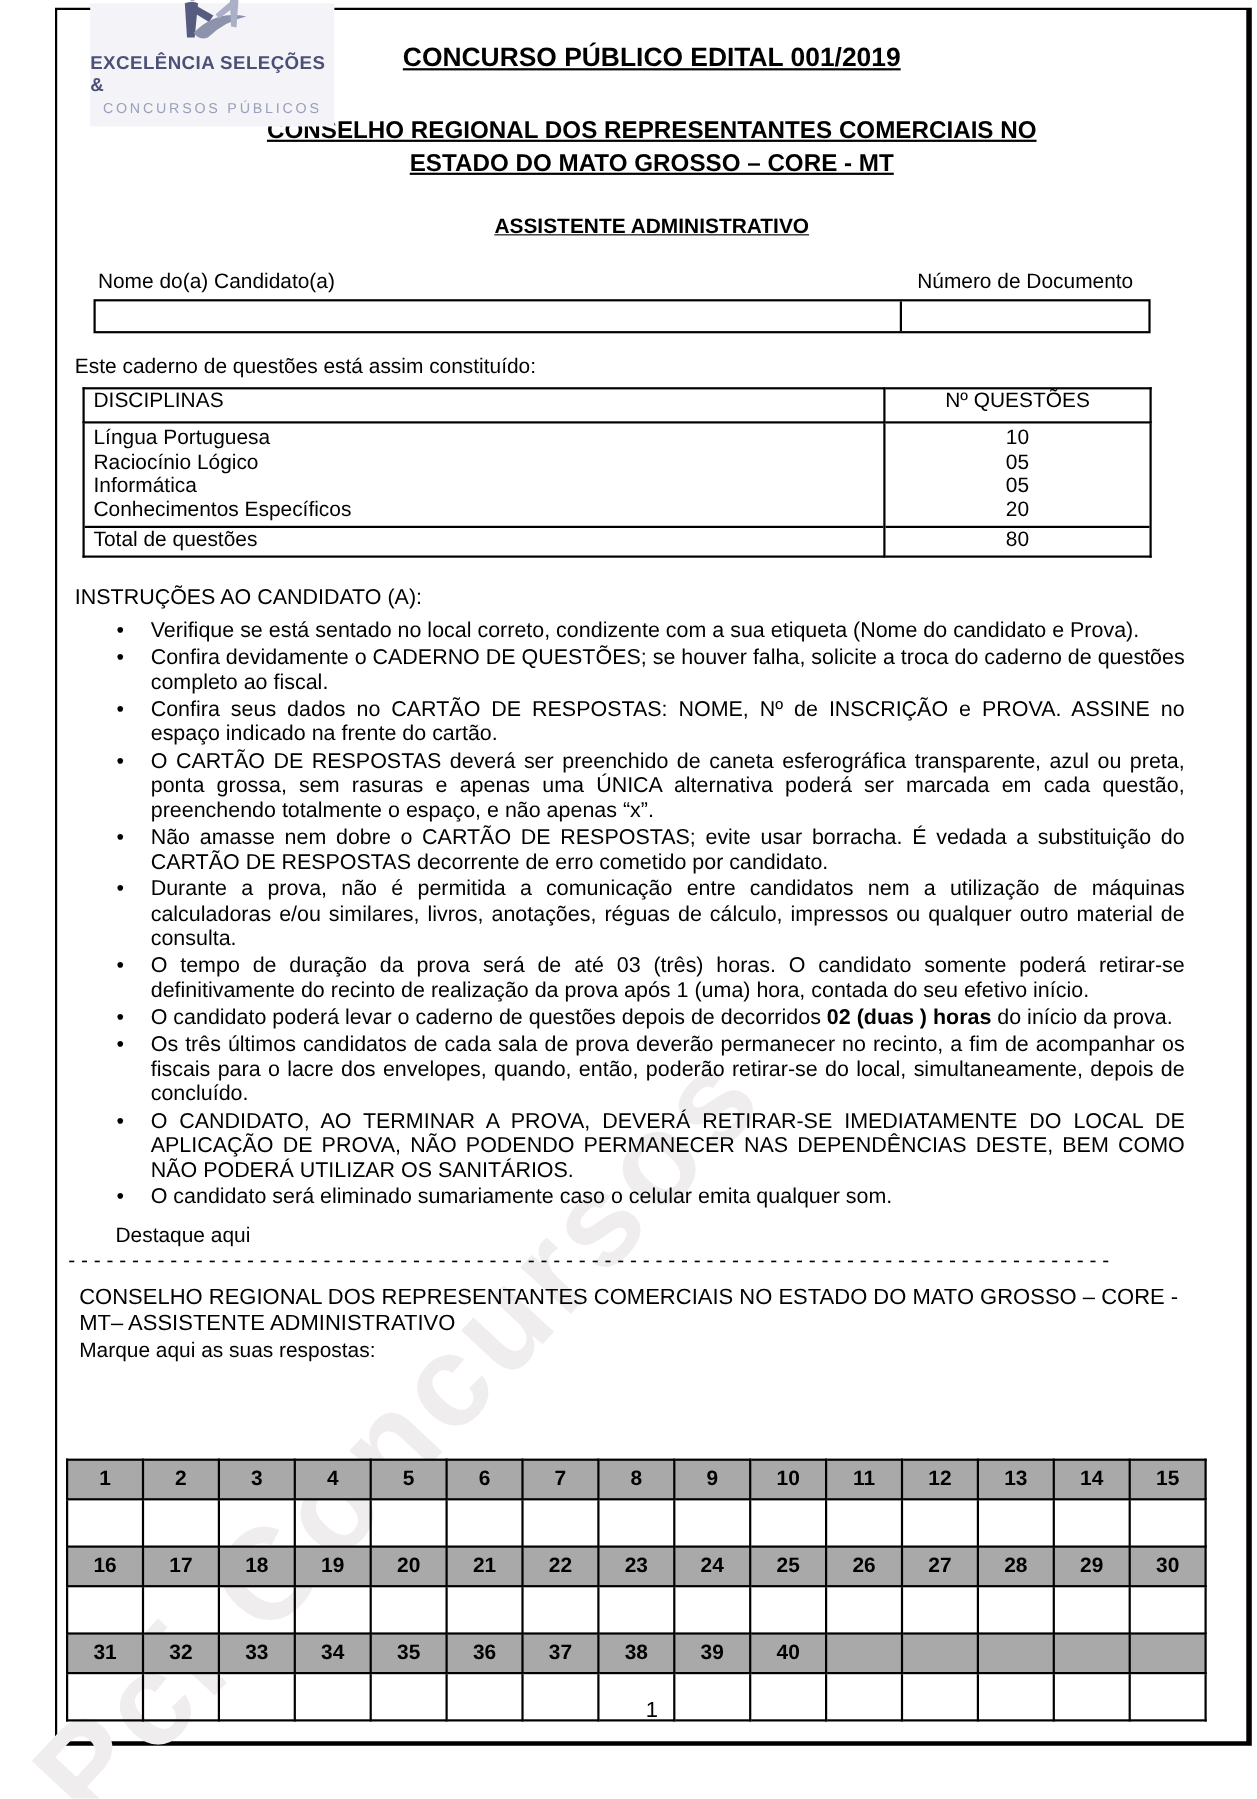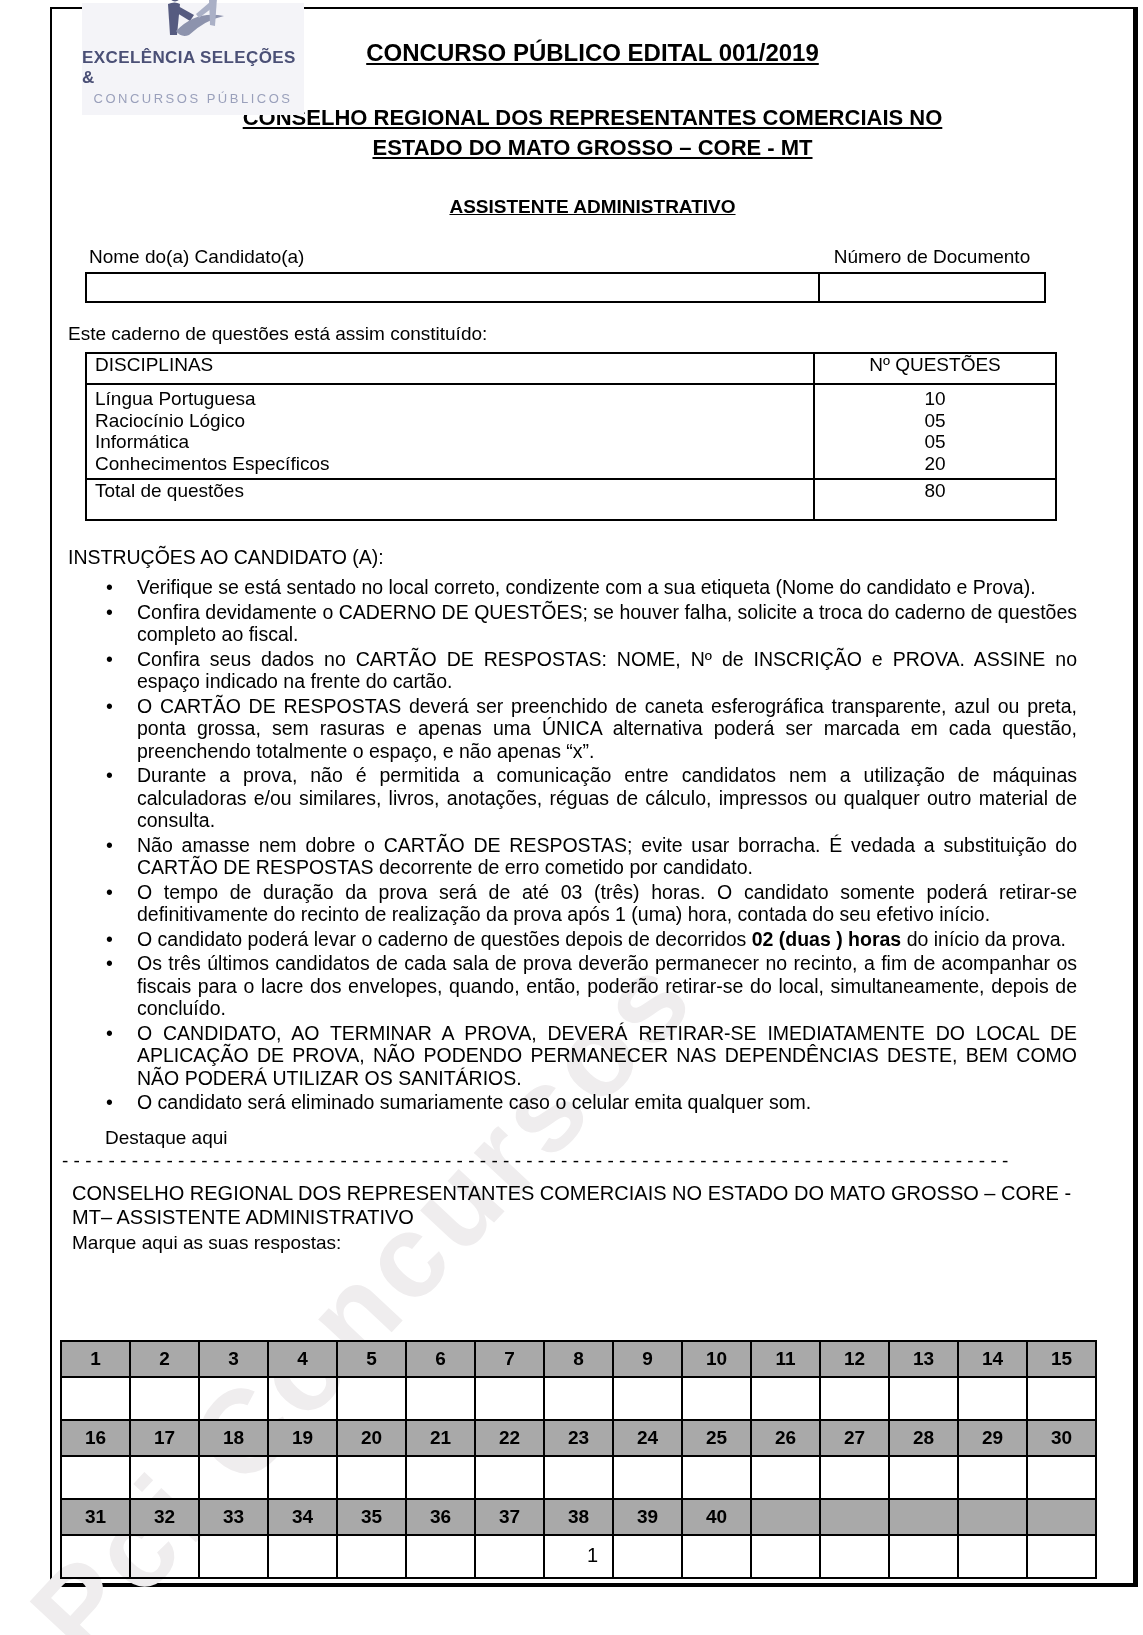--- a/index.html
+++ b/index.html
@@ -41,28 +41,28 @@
   .cand-labels { width:961px; margin:28px 0 4px 13px; display:flex; justify-content:space-between; font-size:19px; }
   .cand-labels .left { margin-left:4px; }
   .cand-labels .right { width:228px; text-align:center; }
   .cand-table { width:961px; margin-left:13px; display:flex; border:2px solid #000; height:31px; }
   .cand-name-cell { width:733px; border-right:2px solid #000; }
   .cand-doc-cell { flex:1; }
 
   .intro { margin:20px 0 7px -4px; font-size:19px; }
 
   
-  table.disc { border-collapse:collapse; width:972px; margin-left:13px; font-size:19px; }
+  table.disc { border-collapse:collapse; width:972px; margin-left:3px; font-size:19px; }
   table.disc th, table.disc td { font-weight:normal; text-align:left; vertical-align:top; }
   table.disc .c2 { width:242px; border-left:2px solid #000; text-align:center; }
   table.disc tr.h th { border:2px solid #000; border-bottom:2px solid #000; height:31px; padding-left:8px; }
   table.disc tr.h th.c2 { padding-left:0; }
   table.disc tr.b td { border-left:2px solid #000; border-right:2px solid #000; padding:3px 0 4px 8px; }
   table.disc tr.b td.c2 { padding-left:0; }
-  table.disc tr.t td { border:2px solid #000; height:41px; padding-left:8px; }
+  table.disc tr.t td { border:2px solid #000; height:27px; padding-left:8px; }
   table.disc tr.t td.c2 { padding-left:0; }
   table.disc .ln { line-height:21.5px; }
 
   
   .instr-title { margin:25px 0 7px -4px; font-size:19.5px; }
   ul.instr { list-style:none; width:1005px; padding-left:65px; font-size:19.5px; line-height:22.5px; text-align:justify; }
   ul.instr li { position:relative; margin-bottom:2px; }
   ul.instr li::before { content:"\2022"; position:absolute; left:-31px; top:0; }
   ul.instr .b { font-weight:bold; }
   ul.instr .u { text-decoration:underline; }
@@ -154,22 +154,22 @@
       </tr>
     </tbody>
       </table>
 
     <div class="instr-title">INSTRUÇÕES AO CANDIDATO (A):</div>
     <ul class="instr">
         <li><span>Verifique se está sentado no local correto, condizente com a sua etiqueta (Nome do candidato e Prova).</span></li>
         <li><span>Confira devidamente o CADERNO DE QUESTÕES; se houver falha, solicite a troca do caderno de questões completo ao fiscal.</span></li>
         <li><span>Confira seus dados no CARTÃO DE RESPOSTAS: NOME, Nº de INSCRIÇÃO e PROVA. ASSINE no espaço indicado na frente do cartão.</span></li>
         <li><span>O CARTÃO DE RESPOSTAS deverá ser preenchido de caneta esferográfica transparente, azul ou preta, ponta grossa, sem rasuras e apenas uma ÚNICA alternativa poderá ser marcada em cada questão, preenchendo totalmente o espaço, e não apenas “x”.</span></li>
+        <li><span>Não amasse nem dobre o CARTÃO DE RESPOSTAS; evite usar borracha. É vedada a substituição do CARTÃO DE RESPOSTAS decorrente de erro cometido por candidato.</span></li>
         <li><span>Durante a prova, não é permitida a comunicação entre candidatos nem a utilização de máquinas calculadoras e/ou similares, livros, anotações, réguas de cálculo, impressos ou qualquer outro material de consulta.</span></li>
-        <li><span>Não amasse nem dobre o CARTÃO DE RESPOSTAS; evite usar borracha. É vedada a substituição do CARTÃO DE RESPOSTAS decorrente de erro cometido por candidato.</span></li>
         <li><span>O tempo de duração da prova será de até 03 (três) horas. O candidato somente poderá retirar-se definitivamente do recinto de realização da prova após 1 (uma) hora, contada do seu efetivo início.</span></li>
         <li><span>O candidato poderá levar o caderno de questões depois de decorridos </span><span class="b">02 (duas ) horas</span><span> do início da prova.</span></li>
         <li><span>Os três últimos candidatos de cada sala de prova deverão permanecer no recinto, a fim de acompanhar os fiscais para o lacre dos envelopes, quando, então, poderão retirar-se do local, simultaneamente, depois de concluído.</span></li>
         <li><span>O CANDIDATO, AO TERMINAR A PROVA, DEVERÁ RETIRAR-SE IMEDIATAMENTE DO LOCAL DE APLICAÇÃO DE PROVA, NÃO PODENDO PERMANECER NAS DEPENDÊNCIAS DESTE, BEM COMO NÃO PODERÁ UTILIZAR OS SANITÁRIOS.</span></li>
         <li><span>O candidato será eliminado sumariamente caso o celular emita qualquer som.</span></li>
       </ul>
 
     <div class="destaque">Destaque aqui</div>
     <div class="dashline">- - - - - - - - - - - - - - - - - - - - - - - - - - - - - - - - - - - - - - - - - - - - - - - - - - - - - - - - - - - - - - - - - - - - - - - - - - - - - - - - - -</div>
     <div class="tear-org">

